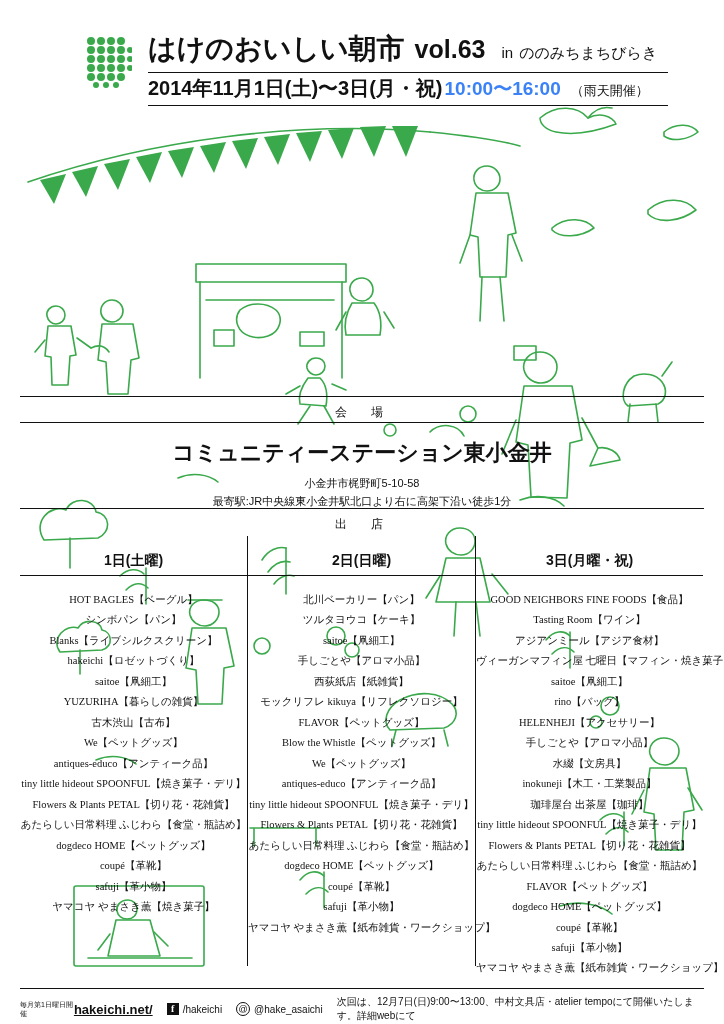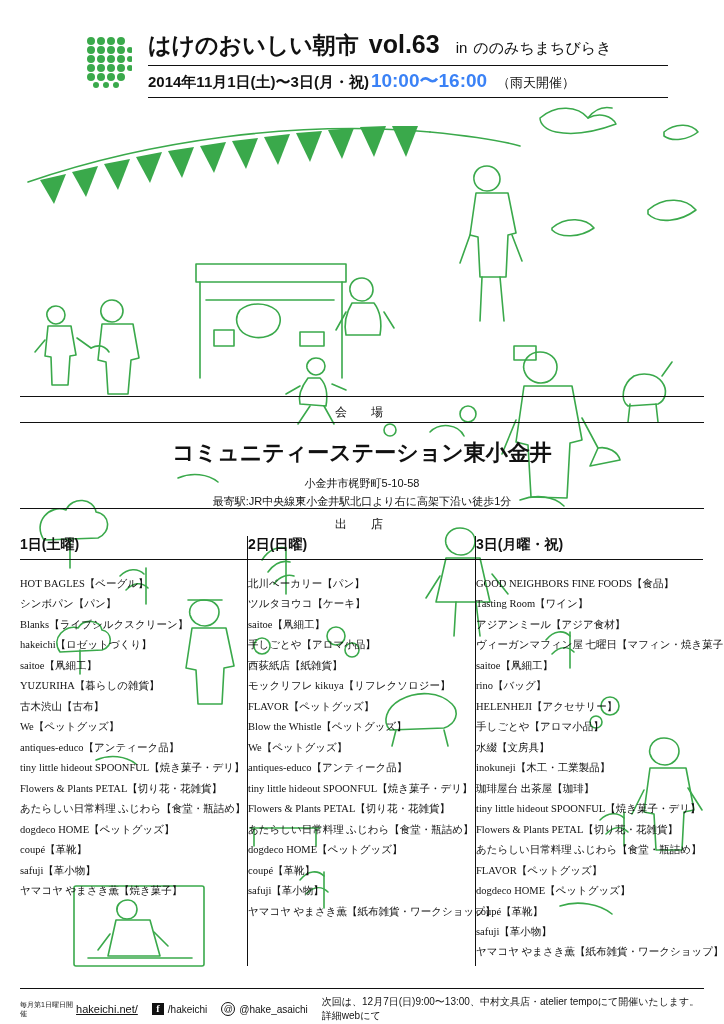--- a/index.html
+++ b/index.html
@@ -17,69 +17,69 @@
   .art{position:absolute;inset:0;pointer-events:none;}
   .art svg{position:absolute;left:0;top:0;}
 
   
   .header{position:absolute;left:86px;top:30px;width:600px;}
   .logo-dots{
     position:absolute;left:0;top:6px;width:46px;height:52px;
   }
   .title-row{margin-left:62px;display:flex;align-items:baseline;}
   .title-main{
-    font-size:23px;font-weight:bold;letter-spacing:0px;
+    font-size:28px;font-weight:bold;letter-spacing:0px;
     color:#111;white-space:nowrap;
   }
   .title-vol{font-size:25px;font-weight:bold;margin-left:10px;color:#111;}
   .title-in{font-size:15px;margin-left:16px;color:#111;}
   .title-sub{font-size:15px;margin-left:6px;color:#111;}
   .date-bar{
     margin-left:62px;margin-top:4px;
     border-top:1.5px solid #111;border-bottom:1.5px solid #111;
     padding:2px 0 3px 0;display:flex;align-items:baseline;width:520px;
   }
-  .date-main{font-size:15px;font-weight:bold;color:#111;}
+  .date-main{font-size:20px;font-weight:bold;color:#111;}
   .date-time{font-size:19px;font-weight:bold;color:#3b82f6;margin-left:2px;}
   .date-note{font-size:13px;color:#111;margin-left:10px;}
 
   
   .rule{position:absolute;left:20px;width:684px;border-top:1.2px solid #111;}
   .section-label{
     position:absolute;width:100%;text-align:center;
     font-size:12px;letter-spacing:6px;color:#111;
   }
   .venue{position:absolute;left:0;width:724px;text-align:center;}
   .venue-name{font-size:22px;font-weight:bold;color:#111;}
   .venue-addr{font-size:11px;color:#111;margin-top:8px;}
   .venue-access{font-size:11px;color:#111;margin-top:3px;}
 
   
   .cols{position:absolute;left:20px;top:536px;width:684px;height:440px;}
-  .col{position:absolute;top:0;width:227px;text-align:left;}
+  .col{position:absolute;top:16px;width:227px;text-align:center;}
   .col-1{left:0;}
   .col-2{left:228px;}
   .col-3{left:456px;}
   .col-head{
     font-size:14px;font-weight:bold;color:#111;
     border-bottom:1.2px solid #111;padding-bottom:5px;margin-bottom:14px;
   }
   .vdiv{position:absolute;top:0;width:0;border-left:1.2px solid #111;height:430px;}
   .vdiv-a{left:227px;}
   .vdiv-b{left:455px;}
   .ex{font-size:10.5px;line-height:1.95;color:#111;white-space:nowrap;font-family:Liberation Serif, serif;}
 
   
   .footer{
     position:absolute;left:20px;top:988px;width:684px;
     border-top:1.2px solid #111;padding-top:6px;
     display:flex;align-items:center;
   }
   .foot-left{font-size:7px;color:#111;width:64px;line-height:1.3;}
-  .foot-url{font-size:11px;font-weight:normal;color:#111;margin-right:14px;}
+  .foot-url{font-size:13px;font-weight:bold;color:#111;margin-right:14px;}
   .foot-sns{display:flex;align-items:center;font-size:10px;color:#111;margin-right:14px;}
   .fb-badge{
     display:inline-block;width:12px;height:12px;background:#111;color:#fff;
     font-size:10px;font-weight:bold;text-align:center;line-height:12px;
     margin-right:4px;font-family:"Liberation Serif",serif;
   }
   .at-badge{
     display:inline-block;width:12px;height:12px;border:1px solid #111;color:#111;
     font-size:9px;text-align:center;line-height:12px;margin-right:4px;border-radius:50%;
   }

